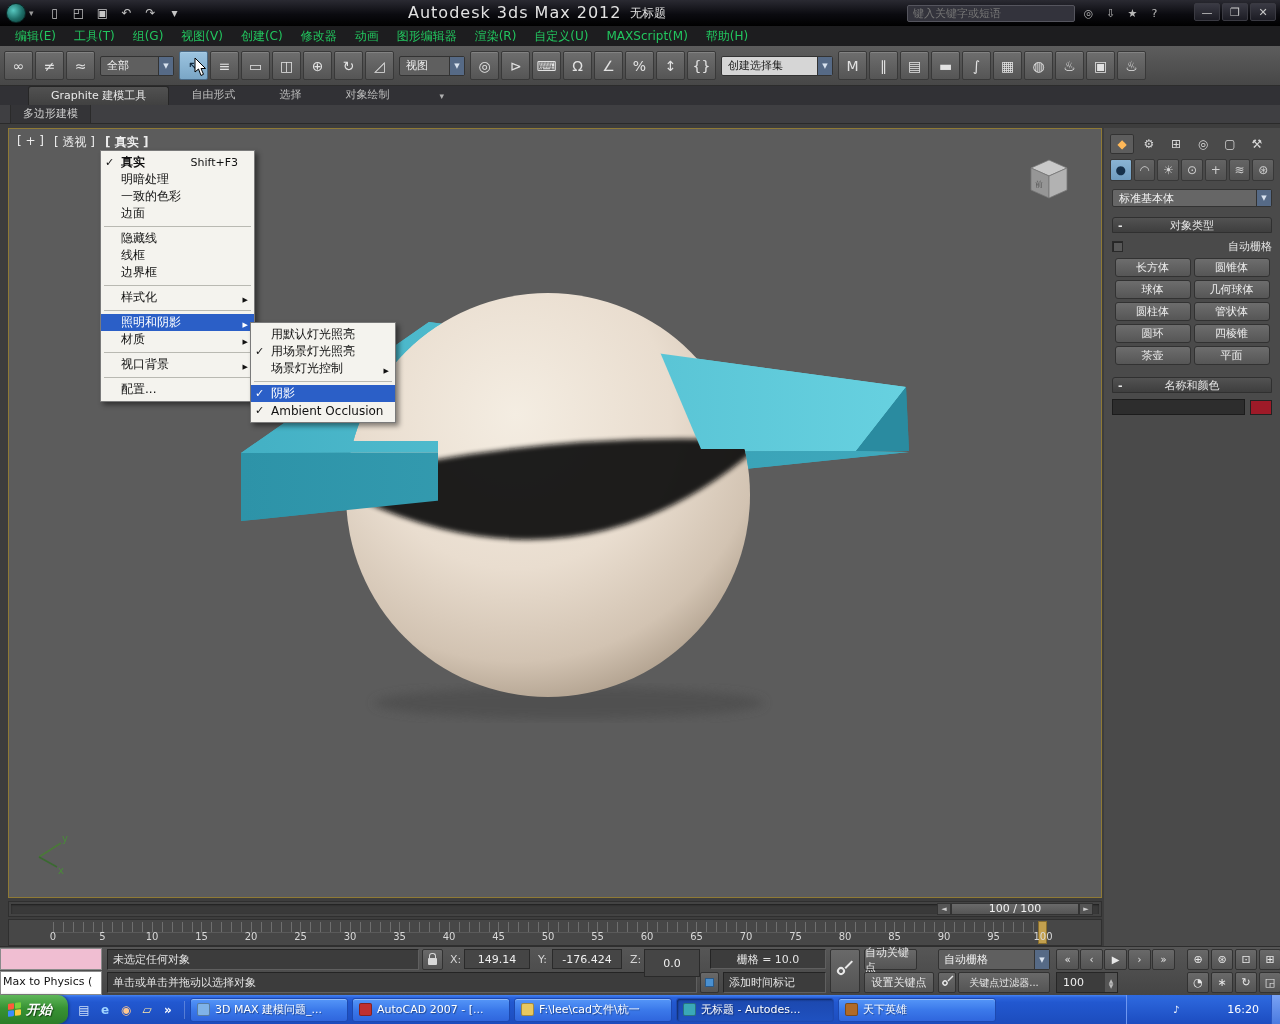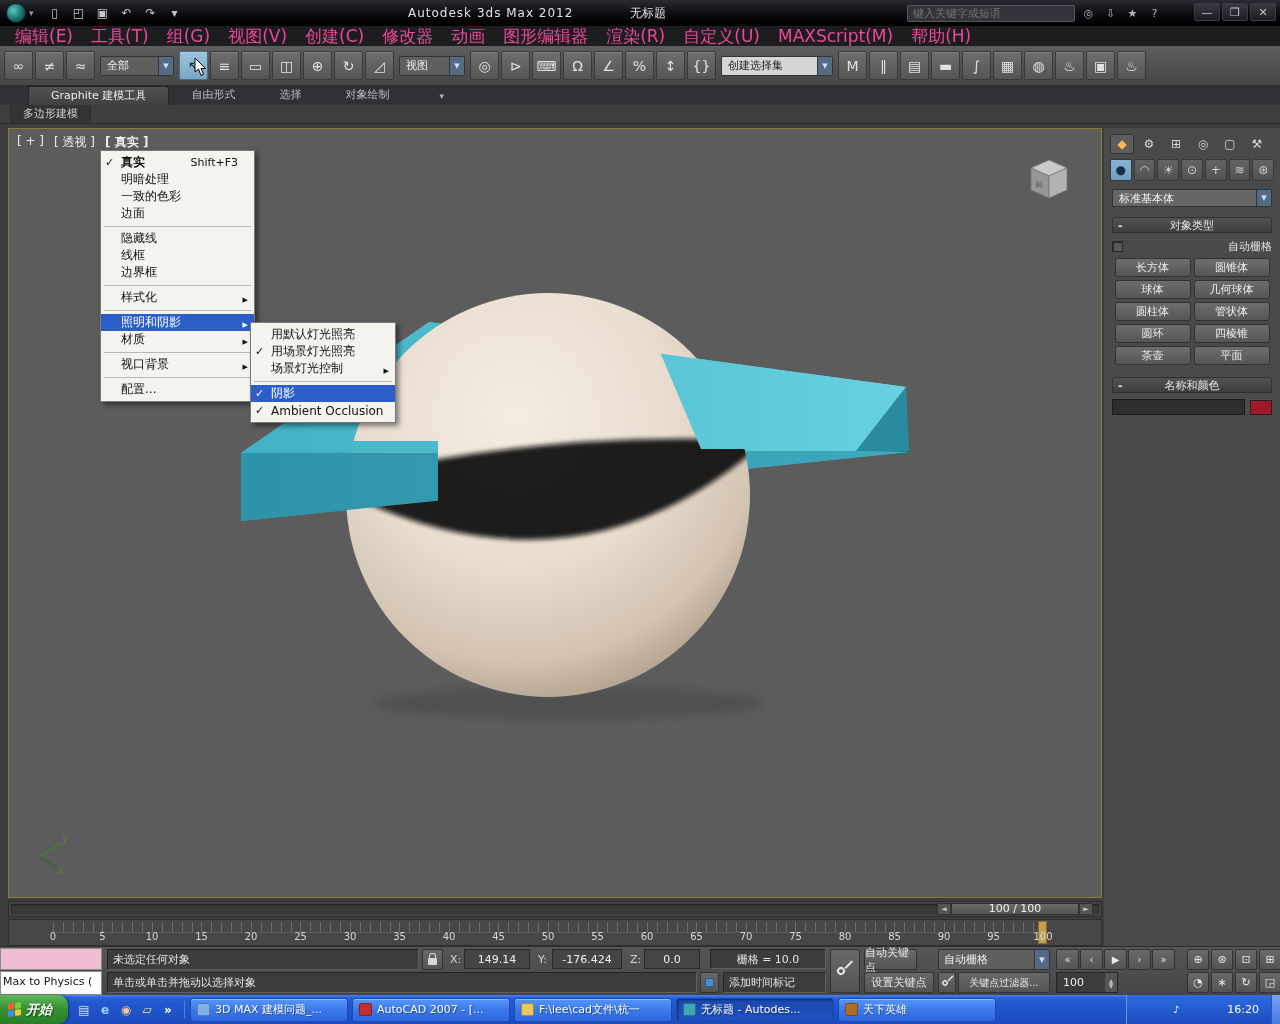--- a/index.html
+++ b/index.html
@@ -8,34 +8,34 @@
         font-family:"DejaVu Sans","Liberation Sans",sans-serif;font-size:12px;cursor:default;}
   
   .titlebar{position:absolute;left:0;top:0;width:1280px;height:26px;
     background:linear-gradient(#2a2a32,#0b0b10 55%,#000);display:flex;align-items:center;color:#dcdcdc;}
   .app-btn{display:flex;align-items:center;padding:0 6px;height:100%;}
   .app-logo{width:20px;height:20px;border-radius:50%;display:inline-block;
     background:radial-gradient(circle at 35% 35%,#57c8c0,#1e6e68 55%,#0c3834);border:1px solid #0a2a28;}
   .app-caret{font-size:9px;margin-left:3px;color:#9a9a9a;}
   .qat{display:flex;gap:2px;margin-left:4px;}
   .qat-btn{width:22px;height:20px;display:flex;align-items:center;justify-content:center;color:#c6c6c6;font-size:12px;}
-  .tb-title{position:absolute;left:408px;top:0;line-height:26px;font-size:12px;color:#e2e2e2;letter-spacing:1px;white-space:nowrap;}
+  .tb-title{position:absolute;left:408px;top:0;line-height:26px;font-size:16px;color:#e2e2e2;letter-spacing:1px;white-space:nowrap;}
   .tb-doc{position:absolute;left:630px;top:0;line-height:26px;font-size:12px;color:#e2e2e2;white-space:nowrap;}
   .infocenter{position:absolute;right:116px;top:4px;display:flex;align-items:center;gap:4px;}
   .ic-search{width:168px;height:17px;background:#33333c;border:1px solid #55555e;color:#b8b8b8;
     font-size:11px;padding:0 5px;border-radius:2px;font-family:inherit;outline:none;}
   .ic-icons{display:flex;gap:3px;}
   .ic-btn{width:19px;height:18px;color:#b8b8b8;font-size:11px;display:flex;align-items:center;justify-content:center;}
   .win-btns{position:absolute;right:4px;top:3px;display:flex;gap:2px;}
   .win-btn{width:26px;height:18px;display:flex;align-items:center;justify-content:center;color:#c8c8c8;
     font-size:11px;border:1px solid #3a3a42;background:linear-gradient(#3a3a44,#1c1c24);border-radius:2px;}
   
   .menubar{position:absolute;top:26px;left:0;width:1280px;height:20px;background:#1d1d1f;
     display:flex;align-items:center;padding-left:6px;}
-  .mb-item{padding:0 9px;font-size:17px;color:#ec4899;line-height:20px;white-space:nowrap;}
+  .mb-item{padding:0 9px;font-size:12px;color:#22c55e;line-height:20px;white-space:nowrap;}
   
   .toolbar{position:absolute;top:46px;left:0;width:1280px;height:40px;
     background:linear-gradient(#5d5d5d,#474747);border-bottom:1px solid #2c2c2c;
     display:flex;align-items:center;padding:0 4px;gap:2px;}
   .tb-group{display:flex;gap:2px;align-items:center;}
   .tb-btn{width:29px;height:29px;background:linear-gradient(#6e6e6e,#555);border:1px solid #393939;
     border-radius:2px;display:flex;align-items:center;justify-content:center;color:#e2e2e2;font-size:14px;
     box-shadow:inset 0 1px 0 rgba(255,255,255,.15);}
   .tb-btn.f-active{background:linear-gradient(#9cc4e0,#7aa6c6);color:#13293d;border-color:#4a6a86;}
   .tb-dd{height:20px;background:#5f5f5f;border:1px solid #333;display:flex;align-items:center;
@@ -135,21 +135,21 @@
   .sb-lock{left:422px;top:2px;width:21px;height:21px;}
   .lockicon{width:9px;height:7px;background:#d8d8d8;border-radius:1px;position:relative;margin-top:4px;}
   .lockicon::before{content:"";position:absolute;left:1px;top:-5px;width:5px;height:5px;
     border:1.5px solid #d8d8d8;border-bottom:none;border-radius:3px 3px 0 0;}
   .sb-lbl{position:absolute;color:#d6d6d6;}
   .sb-xl{left:450px;top:6px;} .sb-yl{left:538px;top:6px;} .sb-zl{left:630px;top:6px;}
   .sb-coord{position:absolute;background:#454545;border:1px solid #2a2a2a;color:#f0f0f0;
     display:flex;align-items:center;justify-content:center;font-size:11px;}
   .sb-xf{left:464px;top:2px;width:66px;height:20px;}
   .sb-yf{left:552px;top:2px;width:70px;height:20px;}
-  .sb-zf{left:644px;top:2px;width:56px;height:20px;}
+  .sb-zf{left:644px;top:2px;width:56px;height:28px;}
   .sb-grid{left:710px;top:2px;width:116px;height:20px;justify-content:center;}
   .sb-isolate{left:700px;top:25px;width:19px;height:21px;}
   .iso-ico{width:9px;height:9px;background:#4a90d0;border:1px solid #2a5a8a;}
   .sb-timetag{left:723px;top:25px;width:103px;height:21px;}
   .sb-keybig{left:830px;top:2px;width:30px;height:44px;}
   .keyicon{width:8px;height:8px;border:2px solid #e8e8e8;border-radius:50%;position:relative;transform:rotate(-45deg);margin-right:8px;}
   .keyicon::after{content:"";position:absolute;left:7px;top:2px;width:10px;height:2px;background:#e8e8e8;}
   .keyicon.small{transform:rotate(-45deg) scale(.7);margin-right:5px;}
   .sb-autokey{left:864px;top:2px;width:53px;height:21px;}
   .sb-setkey{left:864px;top:25px;width:70px;height:21px;}

